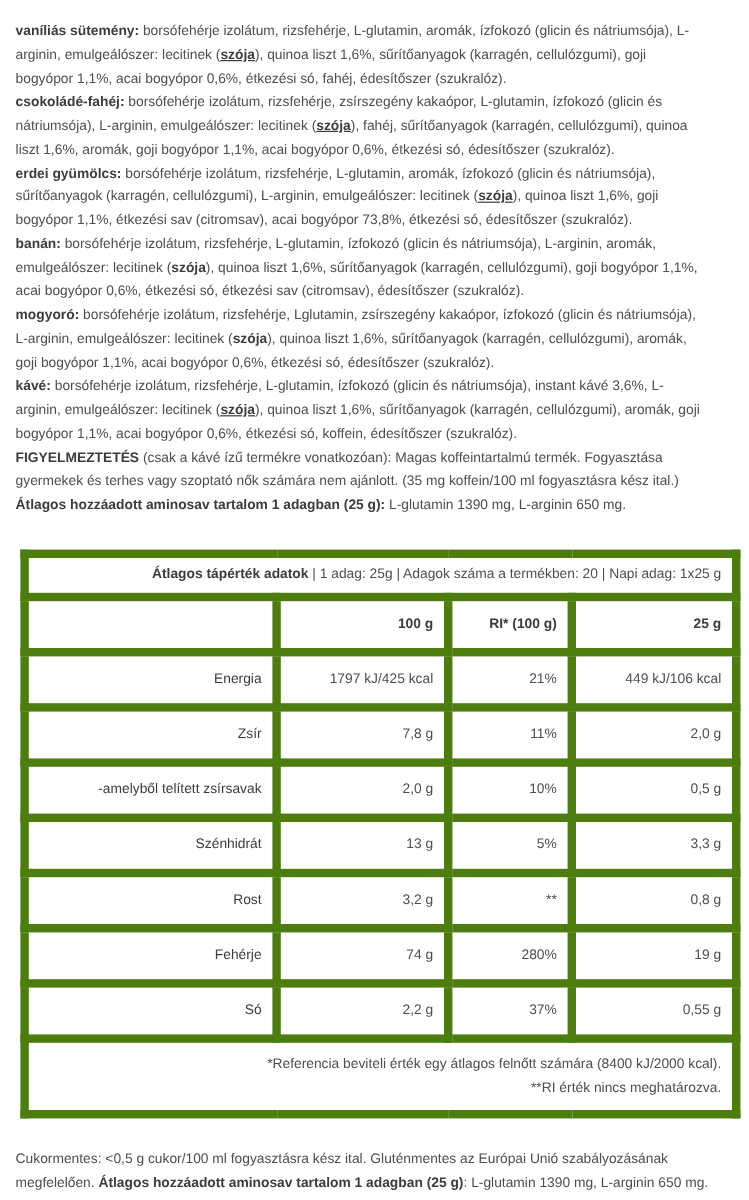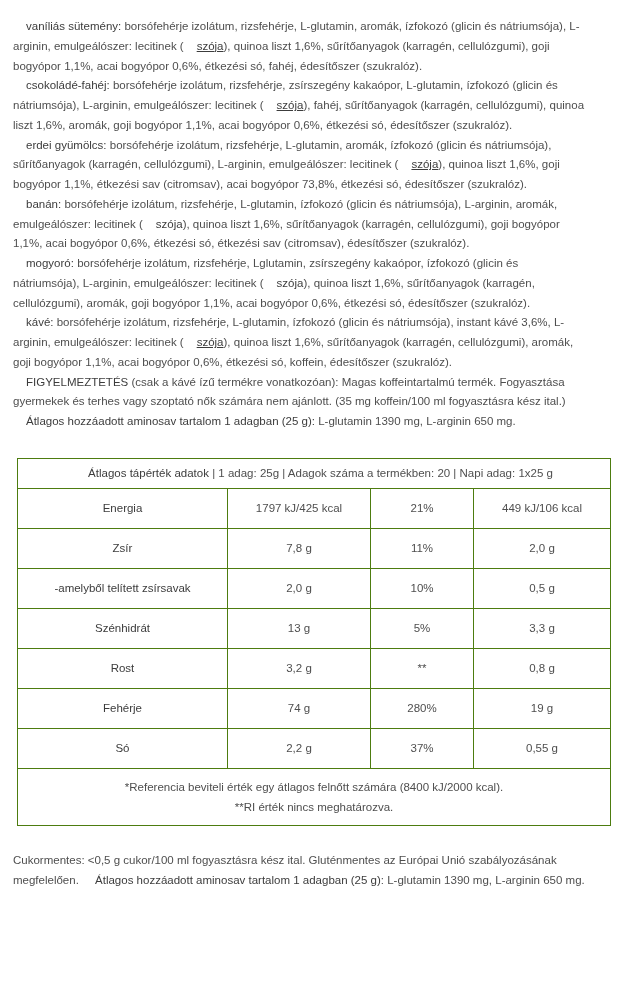--- a/index.html
+++ b/index.html
@@ -3,29 +3,29 @@
 <meta charset="utf-8">
 <style>
   html,body{margin:0;padding:0;}
   body{
     width:624px;height:1000px;background:#ffffff;
     font-family:"Liberation Sans",sans-serif;
     font-size:11.5px;color:#4e4e4e;overflow:hidden;
   }
   .content{padding:17px 13px 0 13px;width:598px;box-sizing:border-box;}
   p{margin:0;line-height:19.75px;}
-  b,strong,.bld{font-weight:normal;color:#3c3c3c;margin-left:13px;}
+  b,strong,.bld{font-weight:bold;color:#3c3c3c;}
   .u{text-decoration:underline;}
   table.nutri{
     border-collapse:collapse;table-layout:fixed;
     margin:26px 0 0 17px;width:593px;
     border:1px solid #e3e3e3;background:#fff;
   }
   table.nutri th,table.nutri td{
-    border:1px solid #4d7c0f;text-align:center;vertical-align:middle;
+    border:7px solid #4d7c0f;text-align:right;vertical-align:middle;
     font-weight:normal;padding:10px 9px;line-height:19px;
     white-space:nowrap;overflow:hidden;
   }
   table.nutri tr.title-row th{padding:5px 9px;}
   table.nutri tr.colhead-row th{font-weight:bold;color:#3c3c3c;padding:10px 9px;}
   table.nutri td.lbl{font-weight:normal;color:#3c3c3c;white-space:normal;}
   table.nutri td.footnotes{padding:8px 9px;line-height:20px;white-space:normal;}
   .bottom{margin:25px 13px 0 13px;line-height:19.75px;}
 </style>
 </head>
@@ -55,20 +55,26 @@
 <table class="nutri">
   <colgroup>
     <col style="width:210px">
       <col style="width:143px">
       <col style="width:103px">
       <col style="width:137px">
   </colgroup>
   <thead>
     <tr class="title-row">
       <th colspan="4"><b>Átlagos tápérték adatok</b><span> | 1 adag: 25g | Adagok száma a termékben: 20 | Napi adag: 1x25 g</span></th>
+    </tr>
+    <tr class="colhead-row">
+      <th></th>
+      <th>100 g</th>
+      <th>RI* (100 g)</th>
+      <th>25 g</th>
     </tr>
   </thead>
   <tbody>
       <tr>
         <td class="lbl">Energia</td>
         <td>1797 kJ/425 kcal</td>
         <td>21%</td>
         <td>449 kJ/106 kcal</td>
       </tr>
       <tr>

